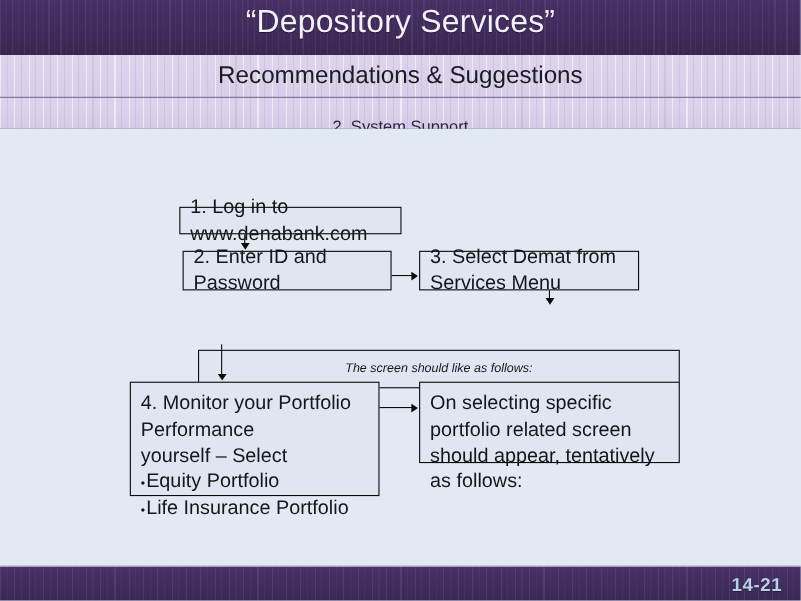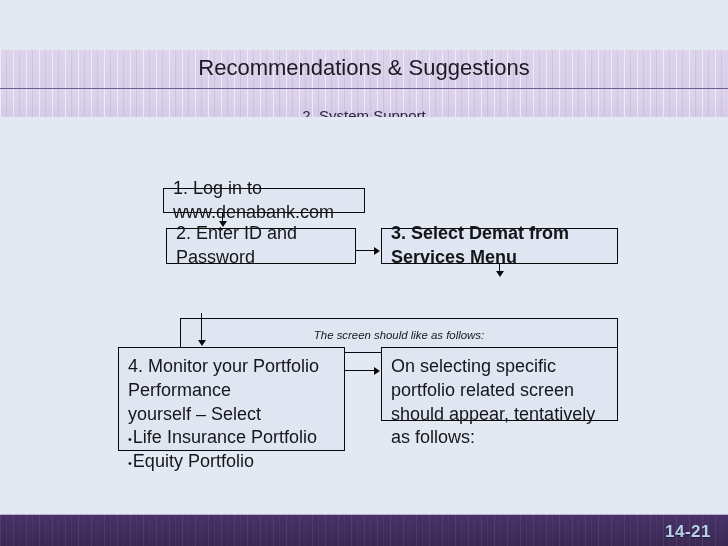--- a/index.html
+++ b/index.html
@@ -211,20 +211,23 @@
     width: 0; height: 0;
     border-top: 4px solid transparent;
     border-bottom: 4px solid transparent;
     border-left: 6.5px solid #0a0a0a;
   }
 </style>
 </head>
 <body>
 
 <div class="header">
+  <div class="band-title">
+    <div class="title-text">“Depository Services”</div>
+  </div>
   <div class="band-sub1">
     <div class="sub1-text">Recommendations &amp; Suggestions</div>
   </div>
   <div class="band-sub2">
     <div class="sub2-text">2. System Support</div>
   </div>
 </div>
 
 <div class="canvas">
 
@@ -239,21 +242,21 @@
 
   <div class="fbox center-v" style="left:166px; top:111px; width:190px; height:36px;">
     <span>2. Enter ID and Password</span>
   </div>
 
   <div class="arrow-h" style="left:356px; top:133px; width:25px;">
     <div class="shaft" style="width:19px;"></div>
     <div class="head" style="left:18px;"></div>
   </div>
 
-  <div class="fbox center-v" style="left:381px; top:111px; width:237px; height:36px;font-weight:bold;">
+  <div class="fbox center-v" style="left:381px; top:111px; width:200px; height:36px;">
     <span>3. Select Demat from Services Menu</span>
   </div>
 
   <div class="arrow-v" style="left:499px; top:147px; height:14px;">
     <div class="shaft" style="height:8px;"></div>
     <div class="head" style="top:7px;"></div>
   </div>
 
   <div class="fbox note" style="left:180px; top:161px; width:438px; height:35px;margin-top:40px;">
     <span>The screen should like as follows:</span>
@@ -262,22 +265,22 @@
   <div class="arrow-v" style="left:201px; top:196px; height:34px;">
     <div class="shaft" style="height:28px;"></div>
     <div class="head" style="top:27px;"></div>
   </div>
 
   <div class="fbox" style="left:118px; top:230px; width:227px; height:104px;">
     <div>
       <div>4. Monitor your Portfolio Performance</div>
       <div>yourself – Select</div>
       <ul class="bullets">
+        <li>Equity Portfolio</li>
         <li>Life Insurance Portfolio</li>
-        <li>Equity Portfolio</li>
       </ul>
     </div>
   </div>
 
   <div class="arrow-h" style="left:345px; top:253px; width:36px;">
     <div class="shaft" style="width:30px;"></div>
     <div class="head" style="left:29px;"></div>
   </div>
 
   <div class="fbox" style="left:381px; top:230px; width:237px; height:74px;">

